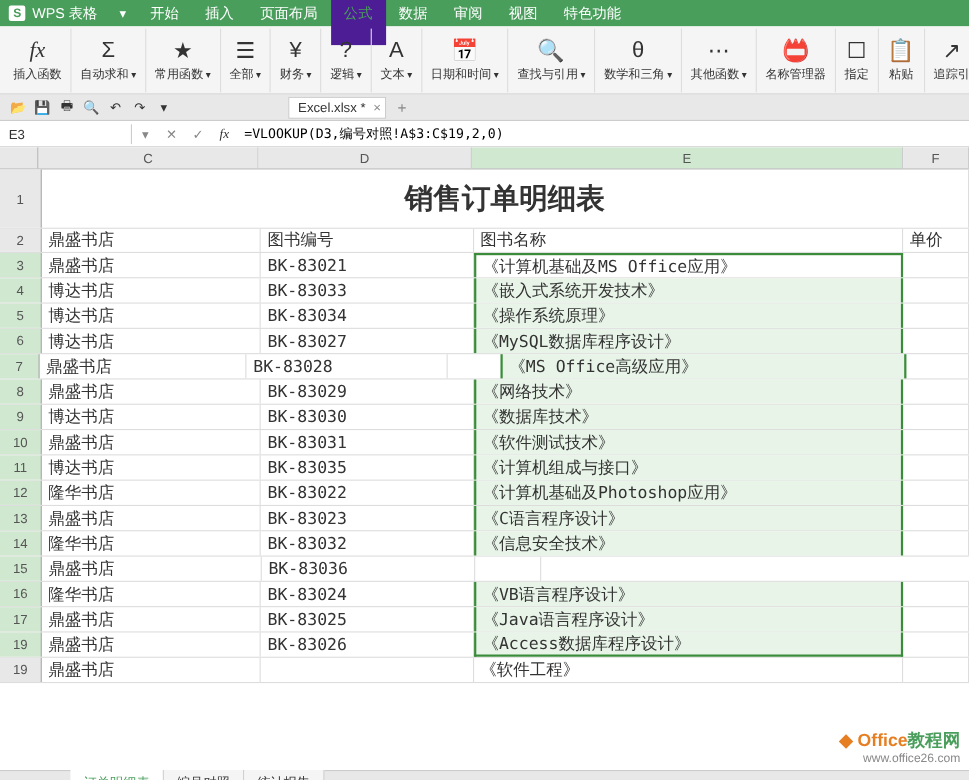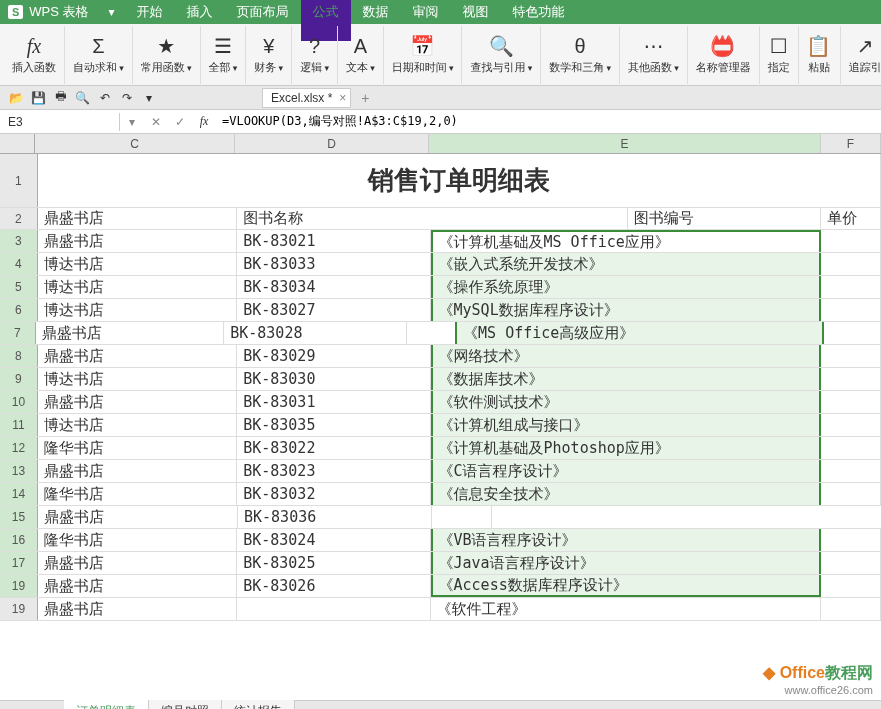--- a/index.html
+++ b/index.html
@@ -183,22 +183,22 @@
       </div>
   </div>
   <div id="rows">
       <div class="row title-row">
         <div class="row-h">1</div>
         <div class="cell title-cell" style="width: 846px;">销售订单明细表</div>
       </div>
       <div class="row header-row">
         <div class="row-h">2</div>
         <div class="cell" style="width: 200px;">鼎盛书店</div>
+        <div class="cell" style="width: 194px;">图书编号</div>
         <div class="cell" style="width: 392px;">图书名称</div>
-        <div class="cell" style="width: 194px;">图书编号</div>
         <div class="cell" style="width: 60px;">单价</div>
       </div>
       <div class="row data-row">
         <div class="row-h sel">3</div>
         <div class="cell" style="width: 200px;">鼎盛书店</div>
         <div class="cell" style="width: 194px;">BK-83021</div>
         <div class="cell sel-range sel-border-left sel-border-right active-cell sel-border-top" style="width: 392px;">《计算机基础及MS Office应用》</div>
         <div class="cell" style="width: 60px;"></div>
       </div>
       <div class="row data-row">

